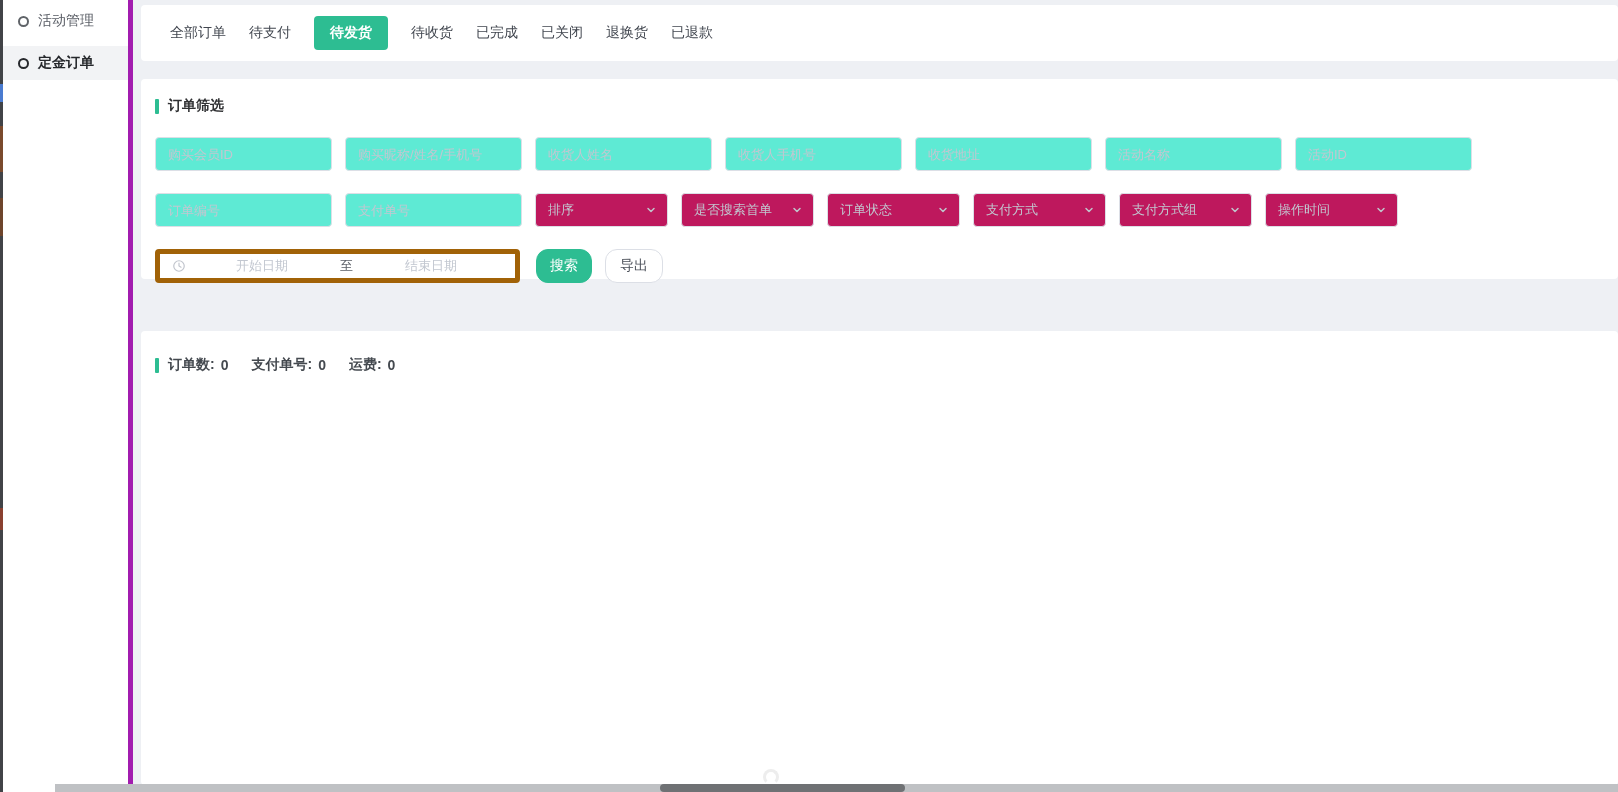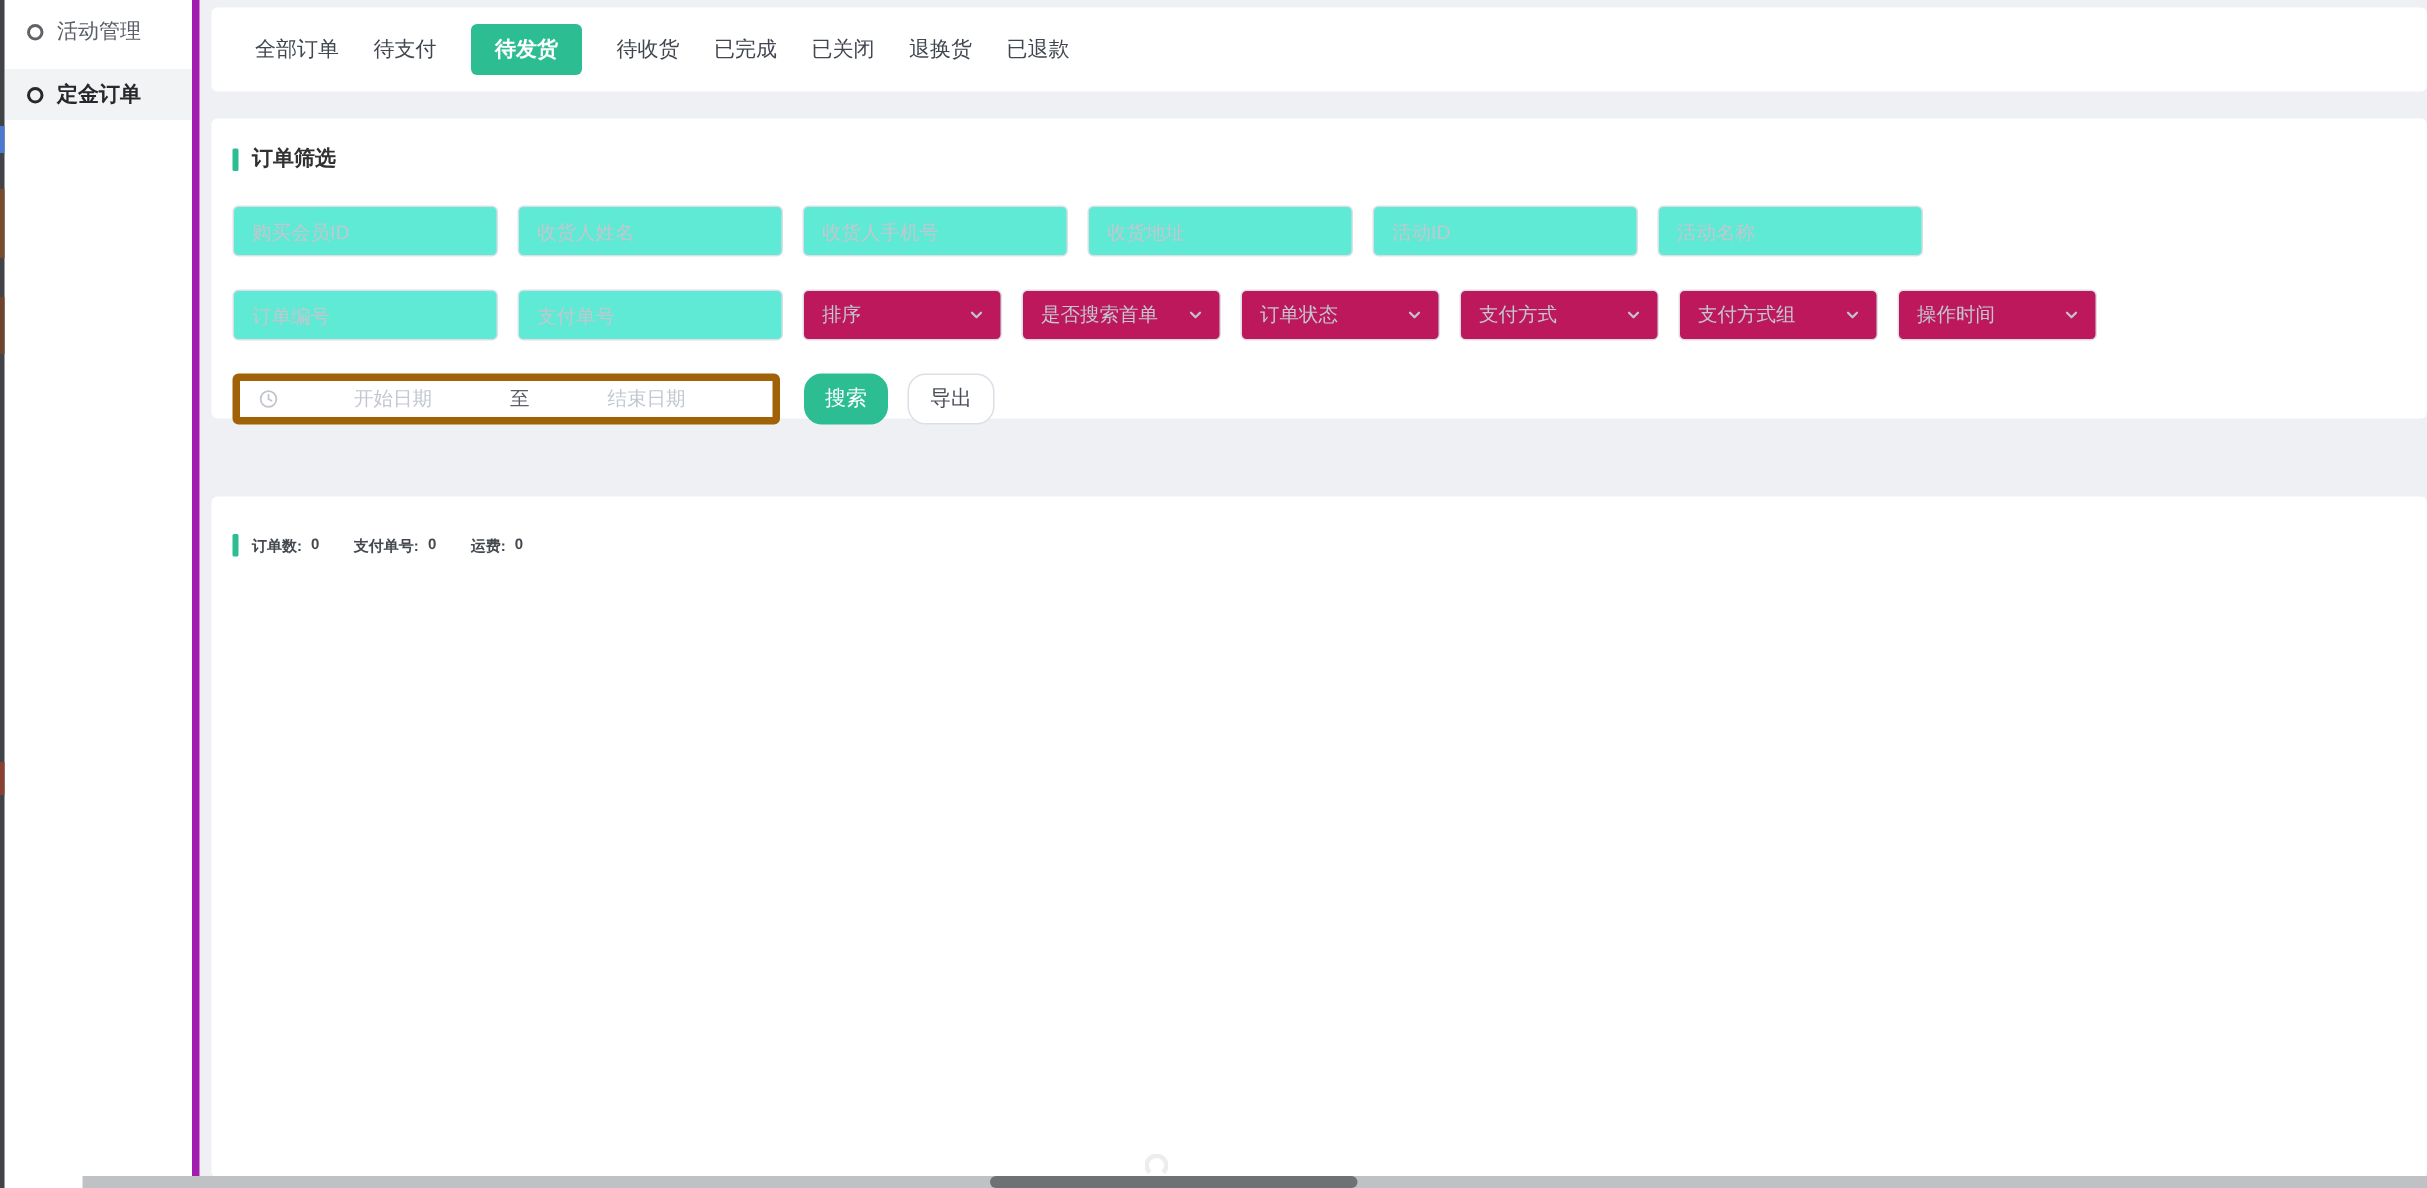--- a/index.html
+++ b/index.html
@@ -86,21 +86,21 @@
   .clock-icon { display:flex; align-items:center; margin-right:4px; }
   .date-ph { flex:1; text-align:center; color:#c2c7d0; }
   .date-sep { color:#5a5e66; padding:0 6px; }
 
   .btn { height:34px; border-radius:12px; font-size:14px; cursor:pointer; font-family:"Liberation Sans", sans-serif; }
   .btn-search { width:56px; background:var(--accent); border:1px solid var(--accent); color:#fff; margin-right:13px; }
   .btn-export { width:58px; background:#fff; border:1px solid #dcdfe6; color:#4a4f58; }
 
   
   .results-card { top:331px; bottom:7px; padding:25px 0 0 14px; }
-  .stats-row { display:flex; align-items:center; gap:9px; font-size:10px; font-weight:bold; color:#44494f; }
+  .stats-row { display:flex; align-items:center; gap:9px; font-size:14px; font-weight:bold; color:#44494f; }
   .stat-item { display:flex; align-items:center; margin-right:14px; }
   .stat-value { margin-left:6px; }
 
   .loading-icon {
     position:absolute; left:622px; bottom:0px;
     width:16px; height:16px; border-radius:50%;
     border:3px solid #ededed; border-bottom-color:transparent;
   }
 
   
@@ -148,25 +148,26 @@
   </div>
 
   <div class="card filter-card">
     <div class="section-title">
       <span class="green-bar"></span>
       <span>订单筛选</span>
     </div>
 
     <div class="filter-row">
       <input class="text-input" placeholder="购买会员ID" style="">
+      <input class="text-input" placeholder="购买昵称/姓名/手机号" style="">
       <input class="text-input" placeholder="收货人姓名" style="">
       <input class="text-input" placeholder="收货人手机号" style="">
       <input class="text-input" placeholder="收货地址" style="">
+      <input class="text-input" placeholder="活动名称" style="">
       <input class="text-input" placeholder="活动ID" style="">
-      <input class="text-input" placeholder="活动名称" style="">
     </div>
 
     <div class="filter-row">
       <input class="text-input" placeholder="订单编号" style="">
       <input class="text-input" placeholder="支付单号" style="">
 
       <div class="select-box">
         <span>排序</span>
         <span class="chevron-icon">
           <svg width="12" height="12" viewBox="0 0 24 24" fill="none" stroke="#c0c4cc" stroke-width="3" stroke-linecap="round" stroke-linejoin="round">

